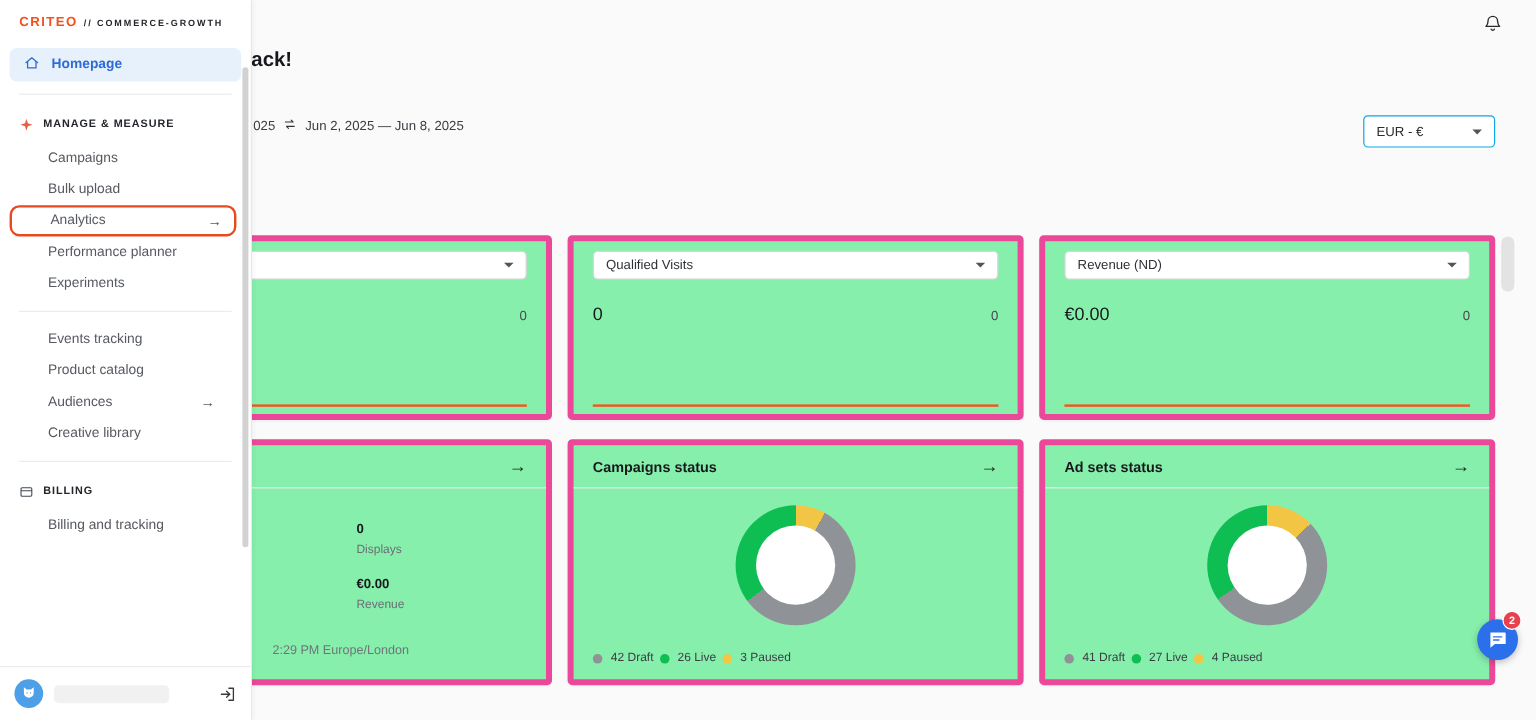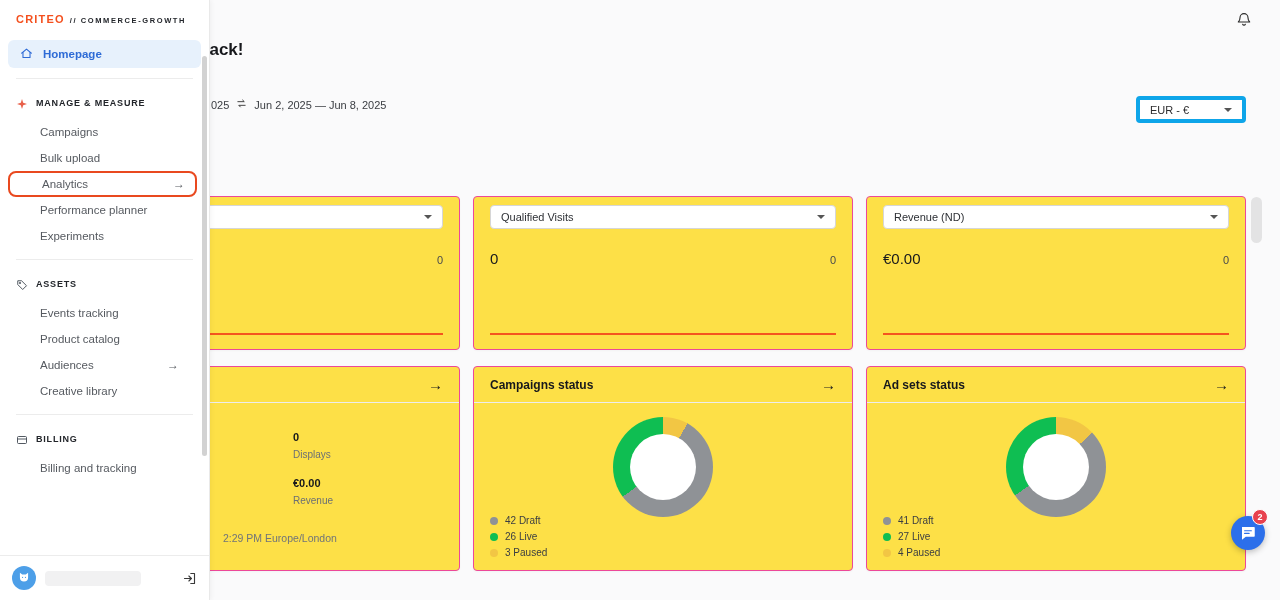--- a/index.html
+++ b/index.html
@@ -5,44 +5,44 @@
   *{margin:0;padding:0;box-sizing:border-box}
   html,body{width:1280px;height:600px;overflow:hidden}
   body{font-family:"Liberation Sans","DejaVu Sans",sans-serif;background:#fafafb;color:#1d1d1f}
   #app{position:relative;width:1280px;height:600px}
 
   
   .main{position:absolute;inset:0;z-index:1}
   .bell{position:absolute;left:1236px;top:10px;cursor:pointer}
   .page-title{position:absolute;left:120px;top:40px;font-size:17px;font-weight:700;color:#17181c}
   .date-row{position:absolute;left:211px;top:98px;display:flex;align-items:center;gap:6px;font-size:11px;color:#3a3d42;cursor:pointer}
-  .currency{position:absolute;left:1136px;top:96px;width:110px;height:27px;background:#fff;border:4px solid #0ea5e9;border-radius:4px;display:flex;align-items:center;justify-content:space-between;padding:0 10px;font-size:11px;color:#2c2c2e;cursor:pointer}
+  .currency{position:absolute;left:1136px;top:96px;width:110px;height:27px;background:#fff;border:1px solid #0ea5e9;border-radius:4px;display:flex;align-items:center;justify-content:space-between;padding:0 10px;font-size:11px;color:#2c2c2e;cursor:pointer}
   .caret{width:0;height:0;border-left:4px solid transparent;border-right:4px solid transparent;border-top:4px solid #fff}
   .caret.dark{border-top-color:#555}
 
-  .card{position:absolute;background:#fde047;border:1px solid #ec4899;border-radius:4px;box-shadow:0 1px 2px rgba(0,0,0,.03)}
+  .card{position:absolute;background:#86efac;border:5px solid #ec4899;border-radius:4px;box-shadow:0 1px 2px rgba(0,0,0,.03)}
   .col1{left:80px}.col2{left:473px}.col3{left:866px}
   .kpi{top:196px;width:380px;height:154px}
   .kpi-select{position:absolute;left:16px;right:16px;top:8px;height:24px;border:1px solid #d6d6d6;border-radius:4px;background:#fff;display:flex;align-items:center;justify-content:space-between;padding:0 10px;font-size:11px;color:#2e3136;cursor:pointer}
   .kpi-value{position:absolute;left:16px;top:53px;font-size:15px;color:#17181c}
   .kpi-side{position:absolute;right:16px;top:57px;font-size:11px;color:#47494d}
   .kpi-line{position:absolute;left:16px;right:16px;top:136px;height:2px;background:#F4551F}
 
   .panel{top:366px;width:380px;height:205px}
   .panel-header{height:36px;border-bottom:1px solid #ededed;display:flex;align-items:center;justify-content:space-between;padding:0 16px}
   .panel-title{font-size:12px;font-weight:700;color:#17181c}
   .panel-arrow{font-size:15px;color:#17181c;cursor:pointer}
 
   .stat-value{position:absolute;left:212px;font-size:11px;font-weight:700;color:#17181c}
   .stat-label{position:absolute;left:212px;font-size:10px;color:#6b6f75}
   .panel-footer{position:absolute;left:142px;top:165px;font-size:10.5px;color:#707479}
 
   .donut{position:absolute;left:50%;top:50px;transform:translateX(-50%);width:100px;height:100px;border-radius:50%}
   .donut::after{content:"";position:absolute;inset:17px;border-radius:50%;background:#fff}
-  .legend{position:absolute;left:16px;bottom:12px;display:flex;flex-direction:column;gap:5px}
+  .legend{position:absolute;left:16px;bottom:12px;display:flex;gap:5px}
   .legend-row{display:flex;align-items:center;gap:7px;font-size:10px;color:#3a3d42}
   .dot{width:8px;height:8px;border-radius:50%;flex:0 0 auto}
 
   .chat{position:absolute;left:1231px;top:516px;width:34px;height:34px;border-radius:50%;background:#2C6FEA;display:flex;align-items:center;justify-content:center;box-shadow:0 2px 6px rgba(0,0,0,.25);cursor:pointer}
   .chat-badge{position:absolute;left:1252px;top:509px;width:16px;height:16px;border-radius:50%;background:#E8414E;color:#fff;font-size:9px;font-weight:700;display:flex;align-items:center;justify-content:center;border:1.5px solid #fff;z-index:2}
   .page-scroll{position:absolute;left:1251px;top:197px;width:11px;height:46px;border-radius:6px;background:#e3e3e4;cursor:pointer}
 
   
   .sidebar{position:absolute;left:0;top:0;width:210px;height:600px;background:#fff;z-index:5;border-right:1px solid #e9e9e9;box-shadow:1px 0 5px rgba(0,0,0,.05)}
   .logo{padding:13px 16px 7px;display:flex;align-items:baseline;gap:5px;white-space:nowrap}
@@ -233,29 +233,20 @@
     </div>
     <div class="nav-item">
         <span>Performance planner</span>
       </div>
     <div class="nav-item">
         <span>Experiments</span>
       </div>
 
     <div class="divider"></div>
 
-    <div class="section-header">
-      <span>
-        <svg width="12" height="12" viewBox="0 0 24 24" fill="none" stroke="#3f4750" stroke-width="1.8" stroke-linejoin="round">
-            <path d="M3.5 3.5h7.6L21 13.4 13.4 21 3.5 11.1z"></path>
-            <circle cx="8" cy="8" r="1.4"></circle>
-          </svg>
-      </span>
-      <span>ASSETS</span>
-    </div>
     <div class="nav-item">
         <span>Events tracking</span>
       </div>
     <div class="nav-item">
         <span>Product catalog</span>
       </div>
     <div class="nav-item">
       <span>Audiences</span>
       <span class="arrow">→</span>
     </div>

